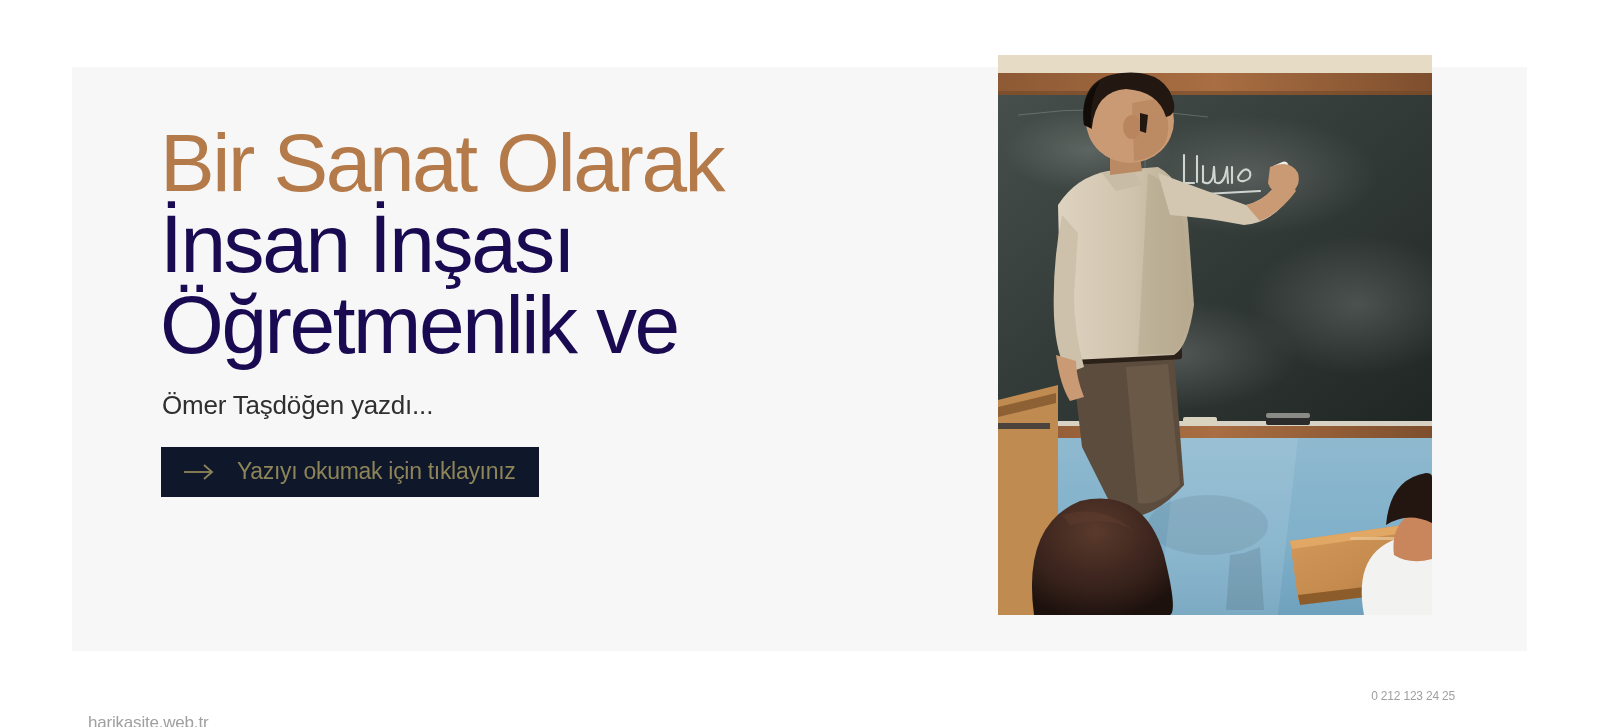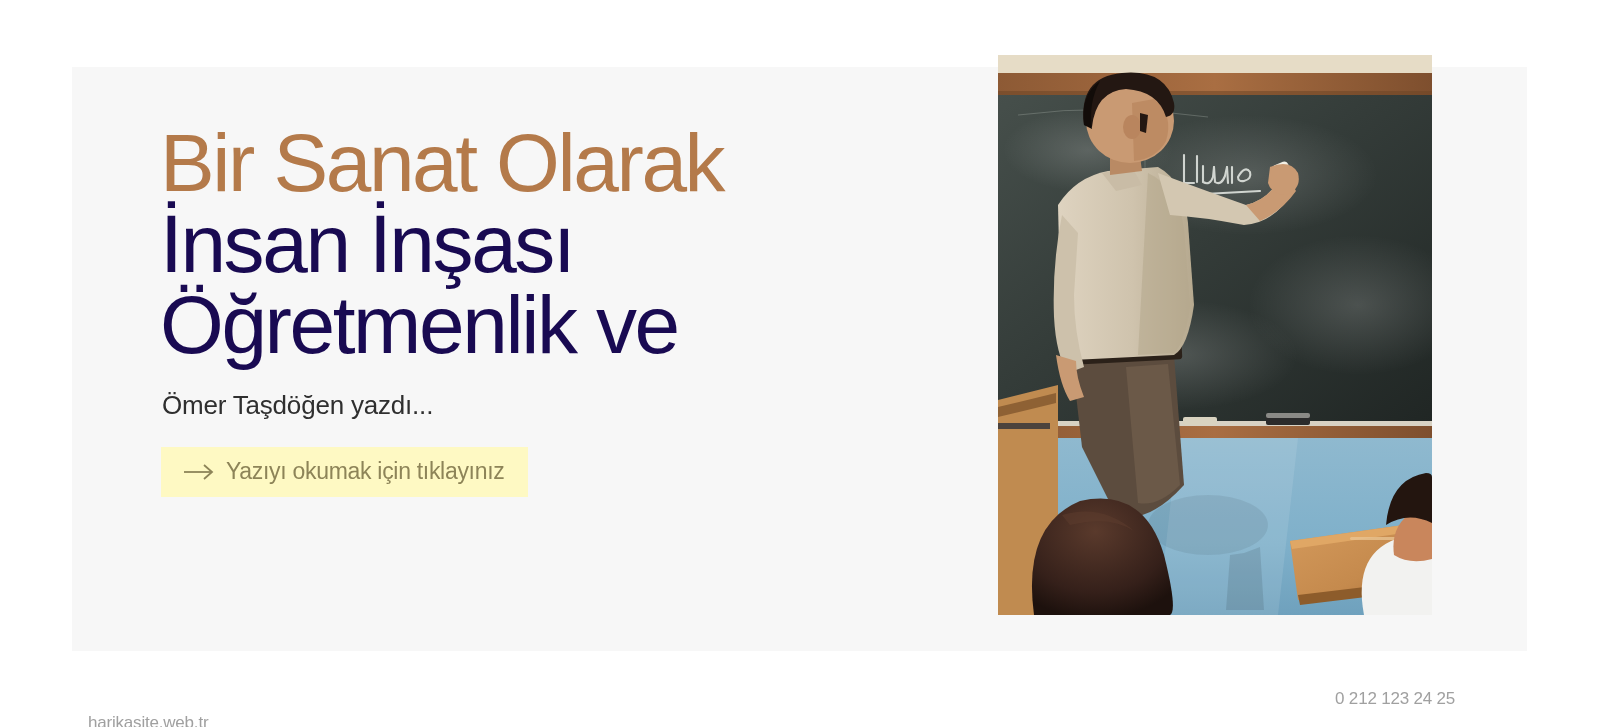--- a/index.html
+++ b/index.html
@@ -54,25 +54,25 @@
     margin: 23px 0 0 2px;
     font-size: 26px;
     line-height: 1.3;
     color: #2f2f2f;
     letter-spacing: -0.2px;
   }
 
   .cta-button {
     display: inline-flex;
     align-items: center;
-    gap: 9px;
+    gap: 20px;
     margin-top: 25px;
     margin-left: 1px;
     padding: 13px 24px 14px 22px;
-    background: #fef9c3;
+    background: #0f172a;
     border: none;
     cursor: pointer;
     font-family: "Liberation Sans", sans-serif;
   }
   .cta-arrow {
     display: inline-block;
     width: 34px;
     height: 20px;
     position: relative;
     flex: none;
@@ -112,21 +112,21 @@
     top: 9px;
     font-size: 17px;
     color: #a0a0a0;
     letter-spacing: -0.2px;
     margin-top: 24px;
   }
   .footer-phone {
     position: absolute;
     right: 145px;
     top: 9px;
-    font-size: 17px;
+    font-size: 12px;
     color: #a0a0a0;
     letter-spacing: -0.2px;
   }
 </style>
 </head>
 <body>
 
 <section class="hero-card">
 
   <div class="hero-text">

